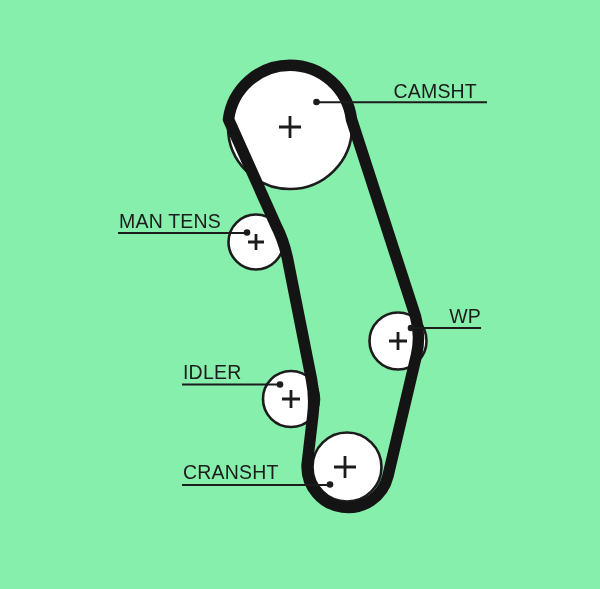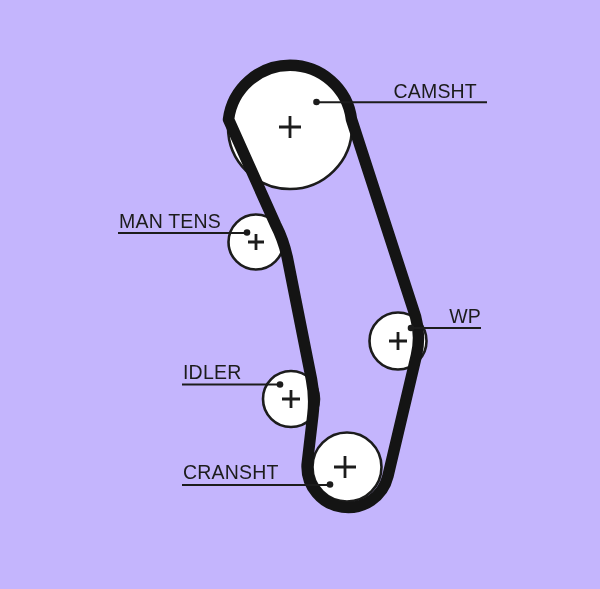--- a/index.html
+++ b/index.html
@@ -4,21 +4,21 @@
 <style>
   html, body {
     margin: 0;
     padding: 0;
     background: #ffffff;
   }
   .canvas {
     position: relative;
     width: 600px;
     height: 589px;
-    background: #c4b5fd;
+    background: #86efac;
     overflow: hidden;
     font-family: "Liberation Sans", sans-serif;
   }
   svg { display: block; }
   .pulley-circle {
     fill: #ffffff;
     stroke: #1c1c1c;
     stroke-width: 2.6;
   }
   .belt {

